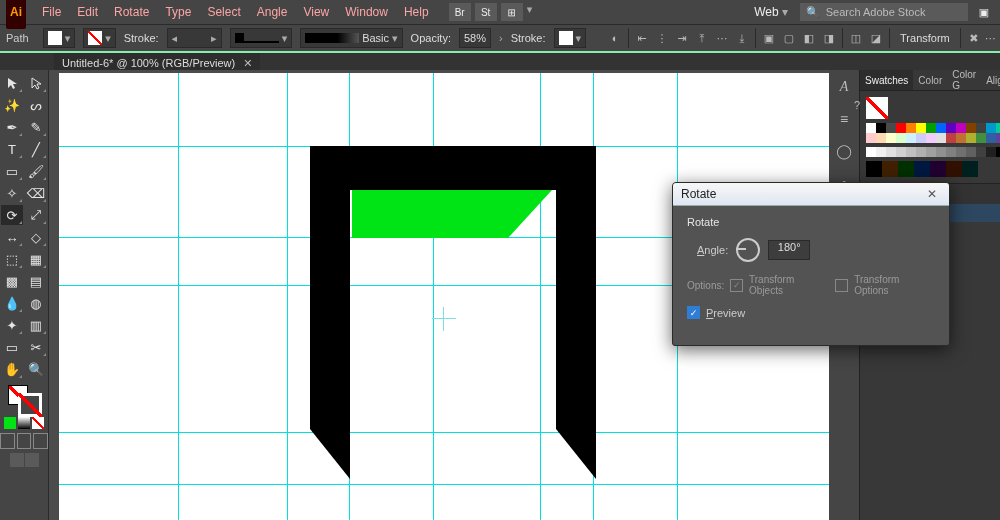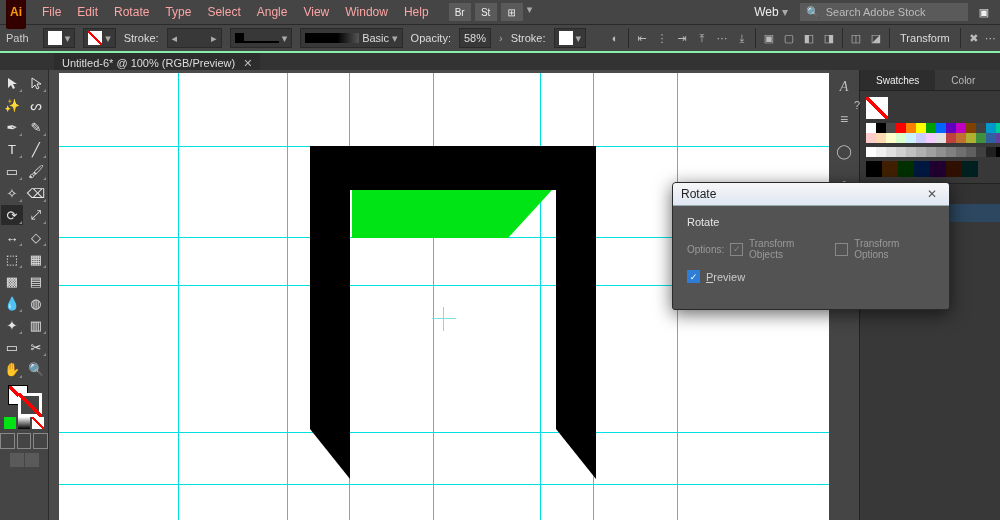--- a/index.html
+++ b/index.html
@@ -63,21 +63,21 @@
   .cross{position:absolute;width:24px;height:24px}
   .cross::before,.cross::after{content:"";position:absolute;background:#7de0e0}
   .cross::before{left:11px;top:0;width:1px;height:24px}
   .cross::after{top:11px;left:0;height:1px;width:24px}
 
   .right-panels{width:170px;background:#383838;border-left:1px solid #222;display:flex}
   .side-rail{width:30px;background:#454545;display:flex;flex-direction:column;align-items:center;padding-top:6px;gap:10px;color:#bbb}
   .rail-ic{width:22px;height:22px;display:flex;align-items:center;justify-content:center;font-size:14px}
   .panel-stack{flex:1;display:flex;flex-direction:column}
   .panel-tabs{height:20px;background:#383838;display:flex;align-items:center;font-size:10px;color:#bbb;border-bottom:1px solid #222}
-  .ptab{padding:0 16px;height:100%;display:flex;align-items:center}
+  .ptab{padding:0 5px;height:100%;display:flex;align-items:center}
   .ptab.act{background:#2d2d2d;color:#eee}
   .swatches{padding:6px}
   .sw-row{display:flex;gap:0;flex-wrap:wrap;width:140px}
   .sw{width:10px;height:10px}
   .sw-big{width:22px;height:22px;background:#fff;position:relative;margin-bottom:4px}
   .sw-big::after{content:"";position:absolute;inset:0;background:linear-gradient(to top right,transparent 44%,red 44%,red 56%,transparent 56%)}
   .sw-big::before{content:"?";position:absolute;left:-12px;top:2px;color:#bbb;font-size:11px}
   .prop-panel{border-top:1px solid #222}
   .prop-head{height:20px;padding:0 8px;display:flex;align-items:center;color:#eee;font-size:11px;background:#333}
   .layer-row{height:18px;padding:0 8px;display:flex;align-items:center;font-size:10px;color:#ccc}
@@ -388,20 +388,25 @@
   </div>
 </div>
 
 <div class="dialog">
   <div class="dlg-title">
     <span>Rotate</span>
     <span class="dlg-x">✕</span>
   </div>
   <div class="dlg-body">
     <div class="sec-title">Rotate</div>
+    <div class="angle-row">
+      <span class="underline-first">Angle:</span>
+      <div class="angle-dial"></div>
+      <div class="ang-input">180°</div>
+    </div>
     <div class="opt-row">
       <span>Options:</span>
       <span class="chk">✓</span>
       <span>Transform Objects</span>
       <span class="chk"></span>
       <span>Transform Options</span>
     </div>
     <div class="prev-row">
       <span class="chk on">✓</span>
       <span class="underline-first">Preview</span>

